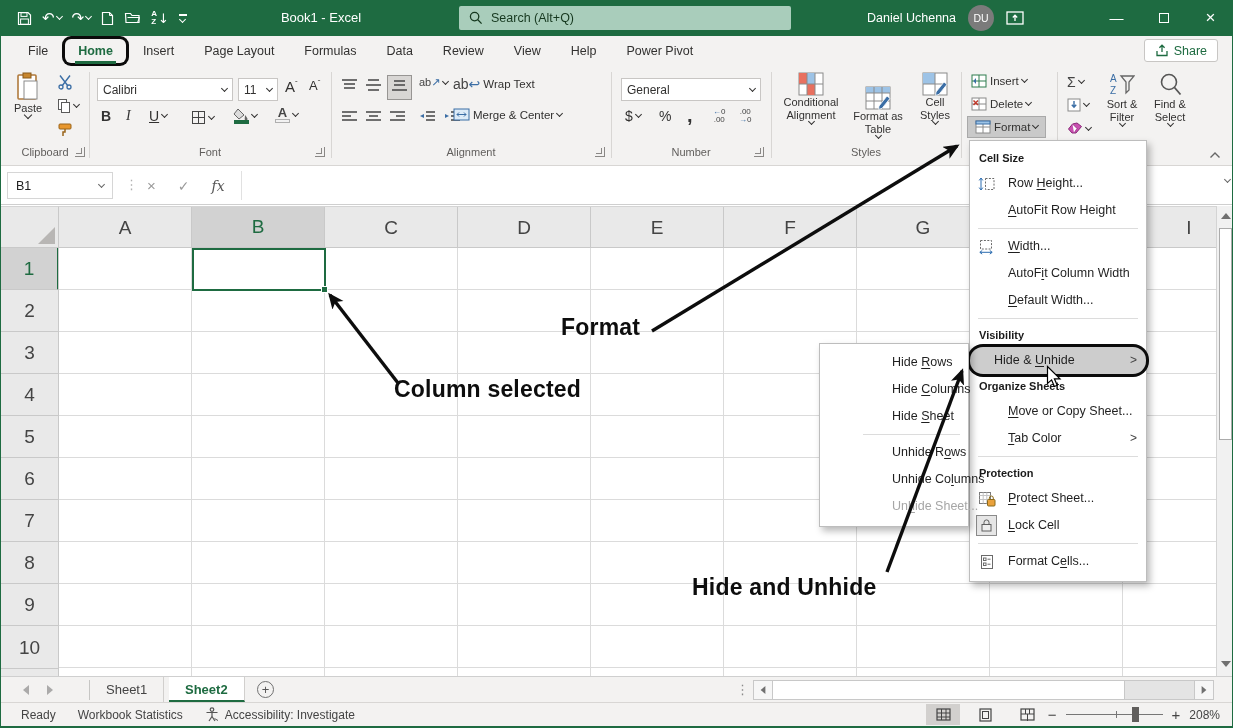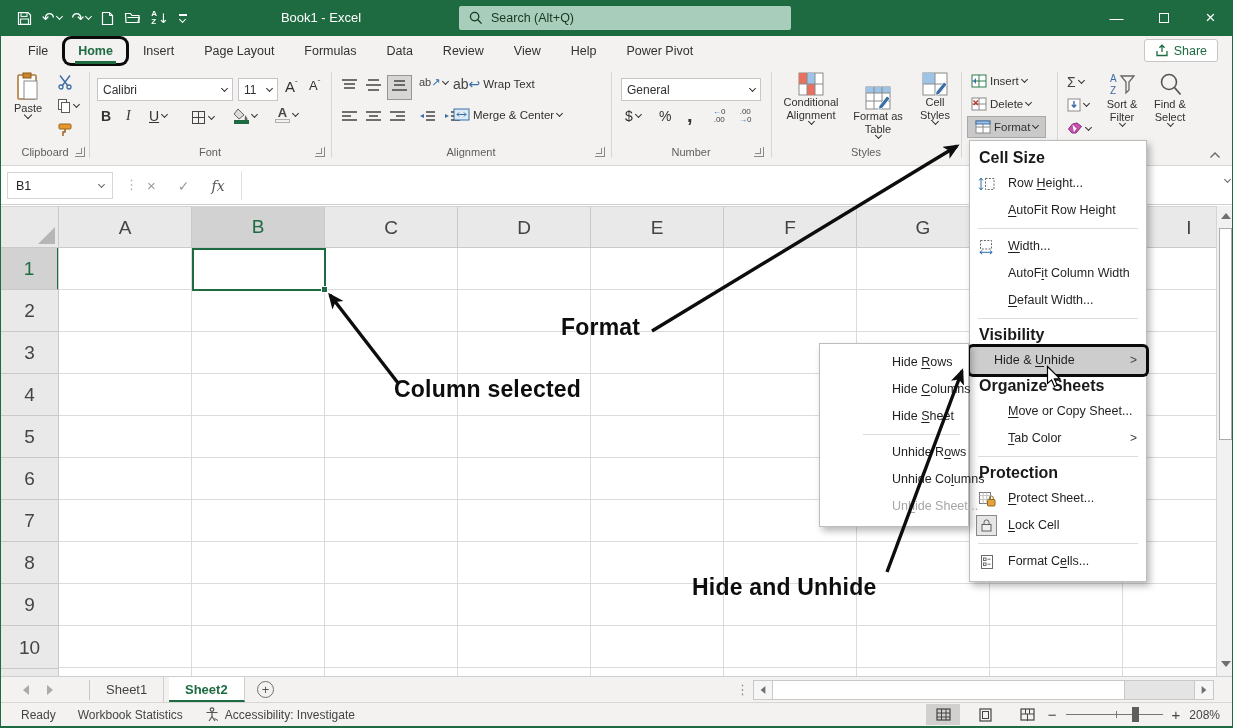--- a/index.html
+++ b/index.html
@@ -106,27 +106,27 @@
   .zoomer { position:absolute; right:14px; top:1px; display:flex; align-items:center; gap:9px; height:21px; color:#444; }
   .ztrack { position:relative; width:97px; height:1px; background:#767676; }
   .ztick { position:absolute; left:50px; top:-3px; width:1px; height:7px; background:#767676; }
   .zthumb { position:absolute; left:66px; top:-7px; width:7px; height:15px; background:#605E5C; }
   .greenedge { position:absolute; left:0; top:726px; width:1233px; height:2px; background:#1E6B41; }
 
   
   .menu { position:absolute; background:#fff; border:1px solid #BDBDBD; box-shadow:3px 4px 7px rgba(0,0,0,.28); z-index:50; padding:5px 0 6px; }
   #format-menu { left:968px; top:140px; width:178px; }
   #hide-submenu { left:818px; top:343px; width:150px; z-index:52;padding-left:35px; }
-  .fm-header { height:24px; line-height:24px; padding-left:9px; font-weight:700; color:#1a1a1a; font-size:16px; }
+  .fm-header { height:24px; line-height:24px; padding-left:9px; font-weight:700; color:#1a1a1a; font-size:11px; }
   .fm-item { position:relative; height:27px; line-height:27px; padding-left:38px; color:#1f1f1f; font-size:12.5px; white-space:nowrap; }
   .fm-item .fm-icon { position:absolute; left:8px; top:5px; width:18px; height:17px; display:flex; align-items:center; justify-content:center; }
   .fm-item .fm-icon.boxed { border:1px solid #8a8a8a; background:#E6E6E6; left:6px; top:3px; width:21px; height:21px; }
   .fm-item .fm-arrow { position:absolute; right:9px; top:0; color:#444; font-size:12px; }
   .fm-item.hl { background:#CDCDCD; }
-  .fm-item.ring { box-shadow:0 0 0 3px #0b0b0b; border-radius:3px;padding-left:24px; }
+  .fm-item.ring { box-shadow:0 0 0 3px #0b0b0b; border-radius:13px;padding-left:24px; }
   .fm-sep { height:1px; background:#DCDCDC; margin:4px 8px; }
   .fm-item.disabled { color:#A6A6A6; }
   .sub-item { padding-left:37px; }
 
   
   .ann { position:absolute; font-weight:700; font-size:23px; color:#0d0d0d; letter-spacing:.2px; z-index:85; white-space:nowrap; }
   #arrow-layer { position:absolute; left:0; top:0; width:1233px; height:728px; z-index:90; pointer-events:none; }
   #cursor { position:absolute; left:1045px; top:365px; z-index:95; }
 </style>
 </head>
@@ -170,20 +170,28 @@
         <span class="chev small" style="margin-top:0"></span>
     </span>
   </div>
   <div class="wb-title">Book1 - Excel</div>
   <div class="searchbox">
     <svg class="abs" style="left:10px;top:5px" width="14" height="14" viewBox="0 0 14 14">
         <circle cx="5.6" cy="5.6" r="4.2" fill="none" stroke="#16381F" stroke-width="1.3"></circle>
         <path d="M8.8 8.8 12.6 12.6" stroke="#16381F" stroke-width="1.3"></path>
       </svg>
     <span>Search (Alt+Q)</span>
+  </div>
+  <div class="account">
+    <span>Daniel Uchenna</span>
+    <span class="avatar">DU</span>
+    <svg width="18" height="14" viewBox="0 0 18 14">
+        <rect x="1" y="1" width="16" height="12" fill="none" stroke="#fff" stroke-width="1.3"></rect>
+        <path d="M9 10V4.5M6.8 6.5 9 4.2l2.2 2.3" fill="none" stroke="#fff" stroke-width="1.3"></path>
+      </svg>
   </div>
   <div class="winbtns">
     <span class="winbtn">—</span>
     <span class="winbtn">
         <span class="maxbox"></span>
       </span>
     <span class="winbtn" style="font-size:17px">×</span>
   </div>
 </div>
 

